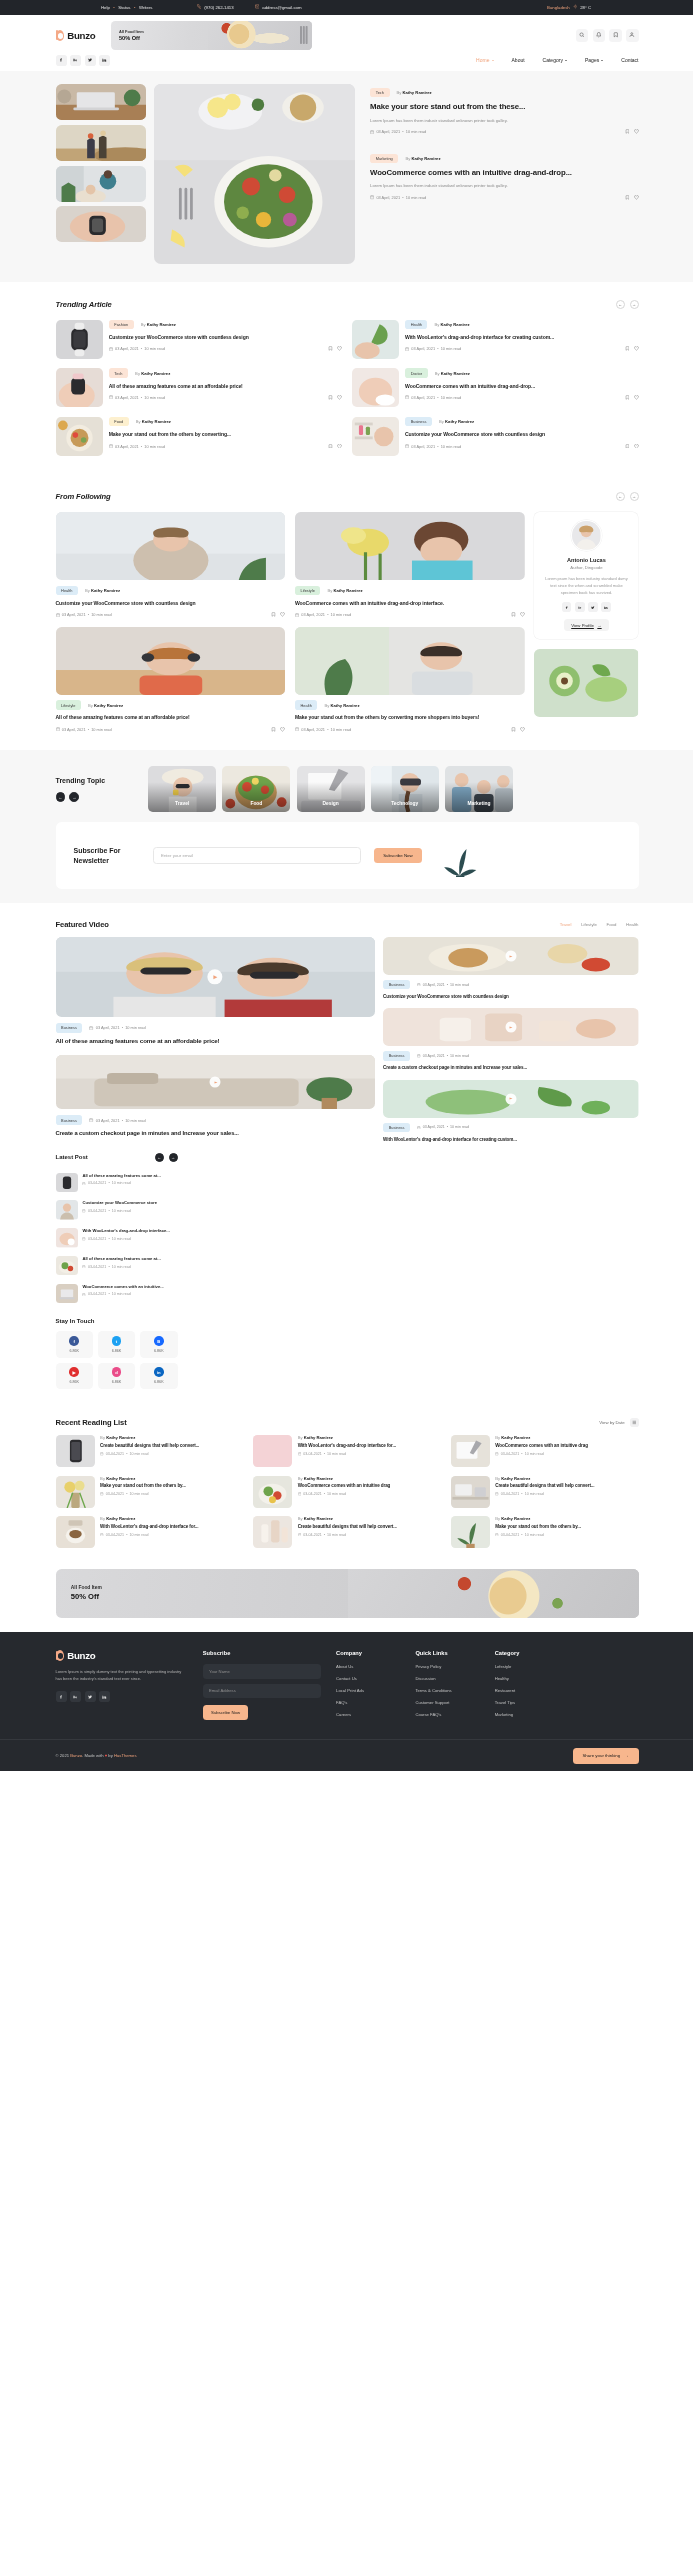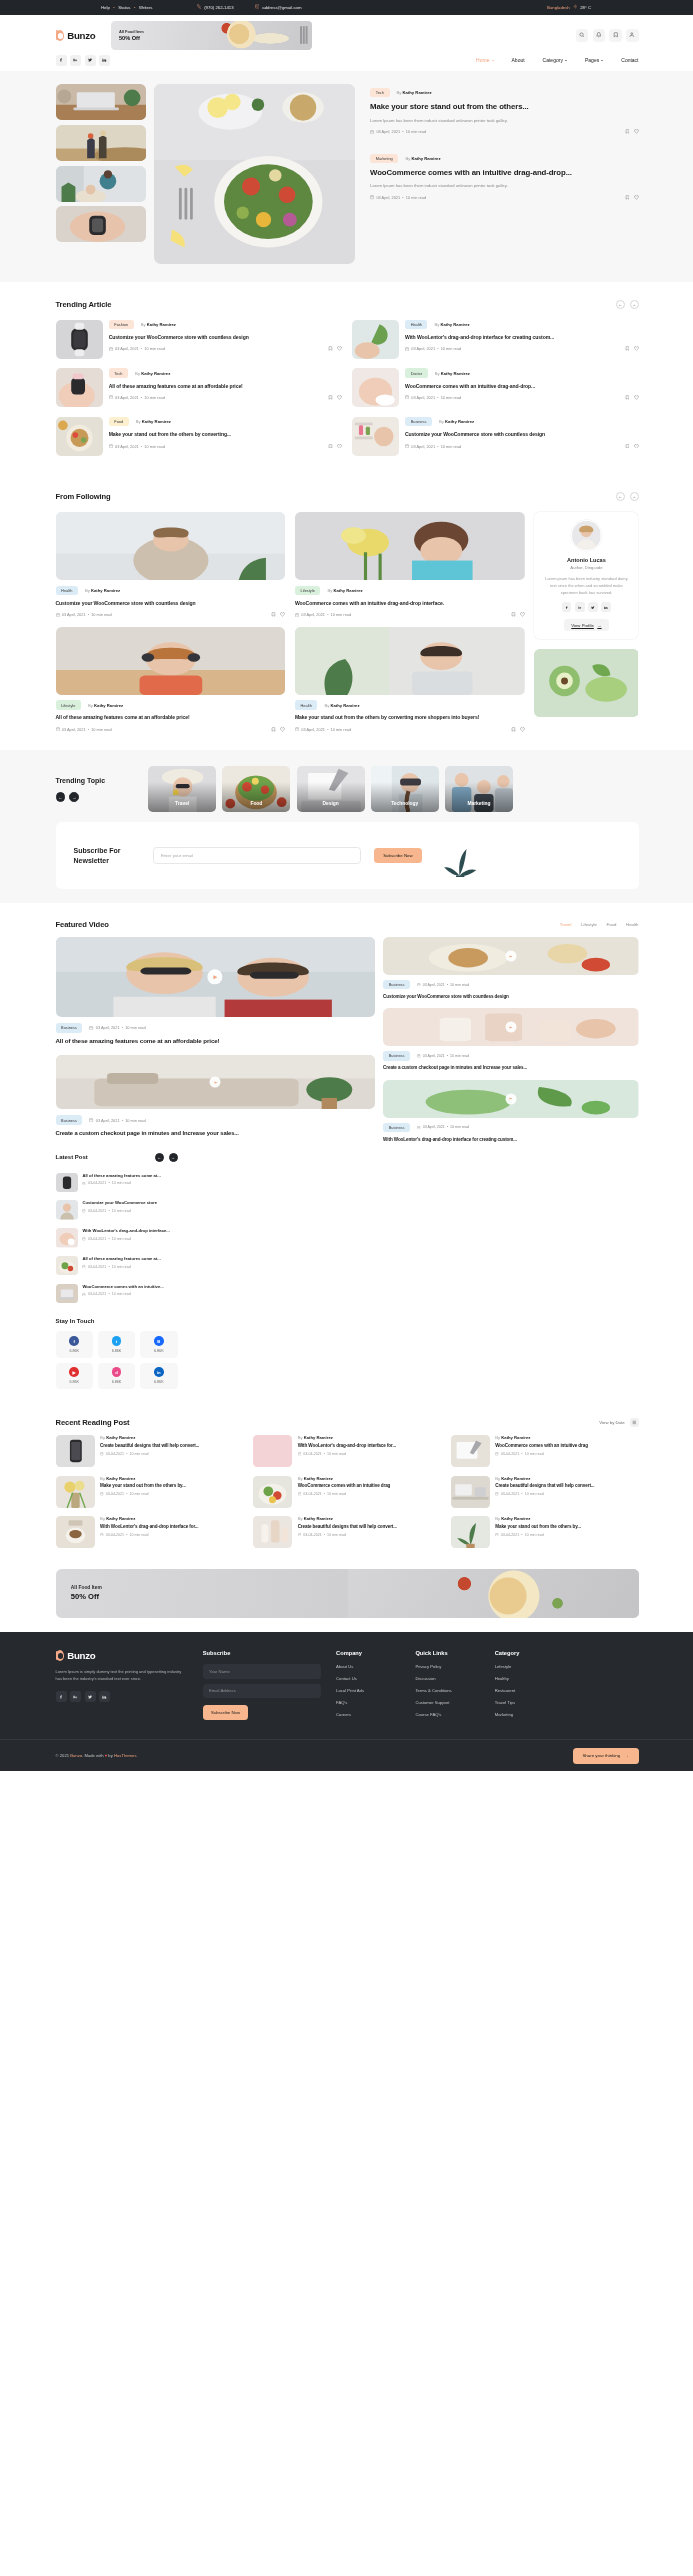--- a/index.html
+++ b/index.html
@@ -124,21 +124,21 @@
   .post-title { font-size:7.8px; font-weight:700; line-height:1.32; margin-top:4.9px; letter-spacing:-0.1px; }
   .post-title.sm { font-size:5.1px; }
   .post-title.xs { font-size:4.6px; }
   .post-desc { font-size:4.2px; color:#8a8a8a; line-height:1.7; margin-top:4.2px; }
   .post-foot { display:flex; align-items:center; margin-top:5.6px; }
   .post-foot .dateline { font-size:3.9px; color:#8a8a8a; display:flex; align-items:center; gap:2.1px; }
   .post-foot .acts { margin-left:auto; display:flex; gap:4.2px; }
 
   
   .section { padding: 18px 0; }
-  .sec-head { display:flex; width:583px; margin:0 auto 11px; }
+  .sec-head { display:flex; width:583px; margin:0 auto 11px;font-style:italic; }
   .sec-title { font-size:7.6px; font-weight:700; letter-spacing:-0.1px; }
   .sec-arrows { margin-left:auto; display:flex; gap:4.9px; }
   .arr { width:9px;height:9px;border-radius:50%;border:0.4px solid #d6d6d6; display:flex;align-items:center;justify-content:center; font-size:4.2px; color:#555; background:#fff;}
   .arr.dark { background:#22252a; border-color:#22252a; color:#fff; }
 
   
   .trend-grid { width:583px; margin:0 auto; display:flex; gap:9.7px; }
   .trend-col { flex:1; display:flex; flex-direction:column; gap:9.7px; }
   .trend-item { display:flex; gap:6.2px; }
   .trend-thumb { width:47px;height:39px;border-radius:4.9px;overflow:hidden;flex:0 0 47px; }
@@ -487,21 +487,21 @@
         <rect x="52" y="150" width="4" height="46" rx="2" fill="#9a9a9e"></rect>
       </svg>
     </div>
 
     <div class="hero-side">
       <article class="hero-post">
         <div class="meta-row">
           <span class="chip tech">Tech</span>
           <span class="byline">By <b>Kathy Ramirez</b></span>
         </div>
-        <h2 class="post-title">Make your store stand out from the others...</h2>
+        <h2 class="post-title">Make your store stand out from the these...</h2>
         <p class="post-desc">Lorem Ipsum has been them industr standard unknown printer took galley.</p>
         <div class="post-foot">
           <span class="dateline">
             <svg width="4.2" height="4.2" viewBox="0 0 24 24" fill="none" stroke="#8a8a8a" stroke-width="2">
                 <rect x="3" y="4" width="18" height="18" rx="2"></rect>
                 <path d="M16 2v4M8 2v4M3 10h18"></path>
               </svg>
             <span>03 April, 2021</span> • <span>10 min read</span>
           </span>
           <span class="acts">
@@ -1346,21 +1346,21 @@
             <div class="stay-n">6.86K</div>
           </div>
         </div>
       </div>
     </aside>
   </div>
 </section>
 
 <section class="rr-sec">
   <div class="rr-head">
-    <h2 class="sec-title">Recent Reading Post</h2>
+    <h2 class="sec-title">Recent Reading List</h2>
     <div class="rr-right">
       <span>View by Date</span>
       <div class="rr-sq">
         <svg width="4.9" height="4.9" viewBox="0 0 24 24" fill="none" stroke="#444" stroke-width="2">
             <path d="M3 6h18M3 12h18M3 18h18"></path>
           </svg>
       </div>
     </div>
   </div>
   <div class="rr-grid">

